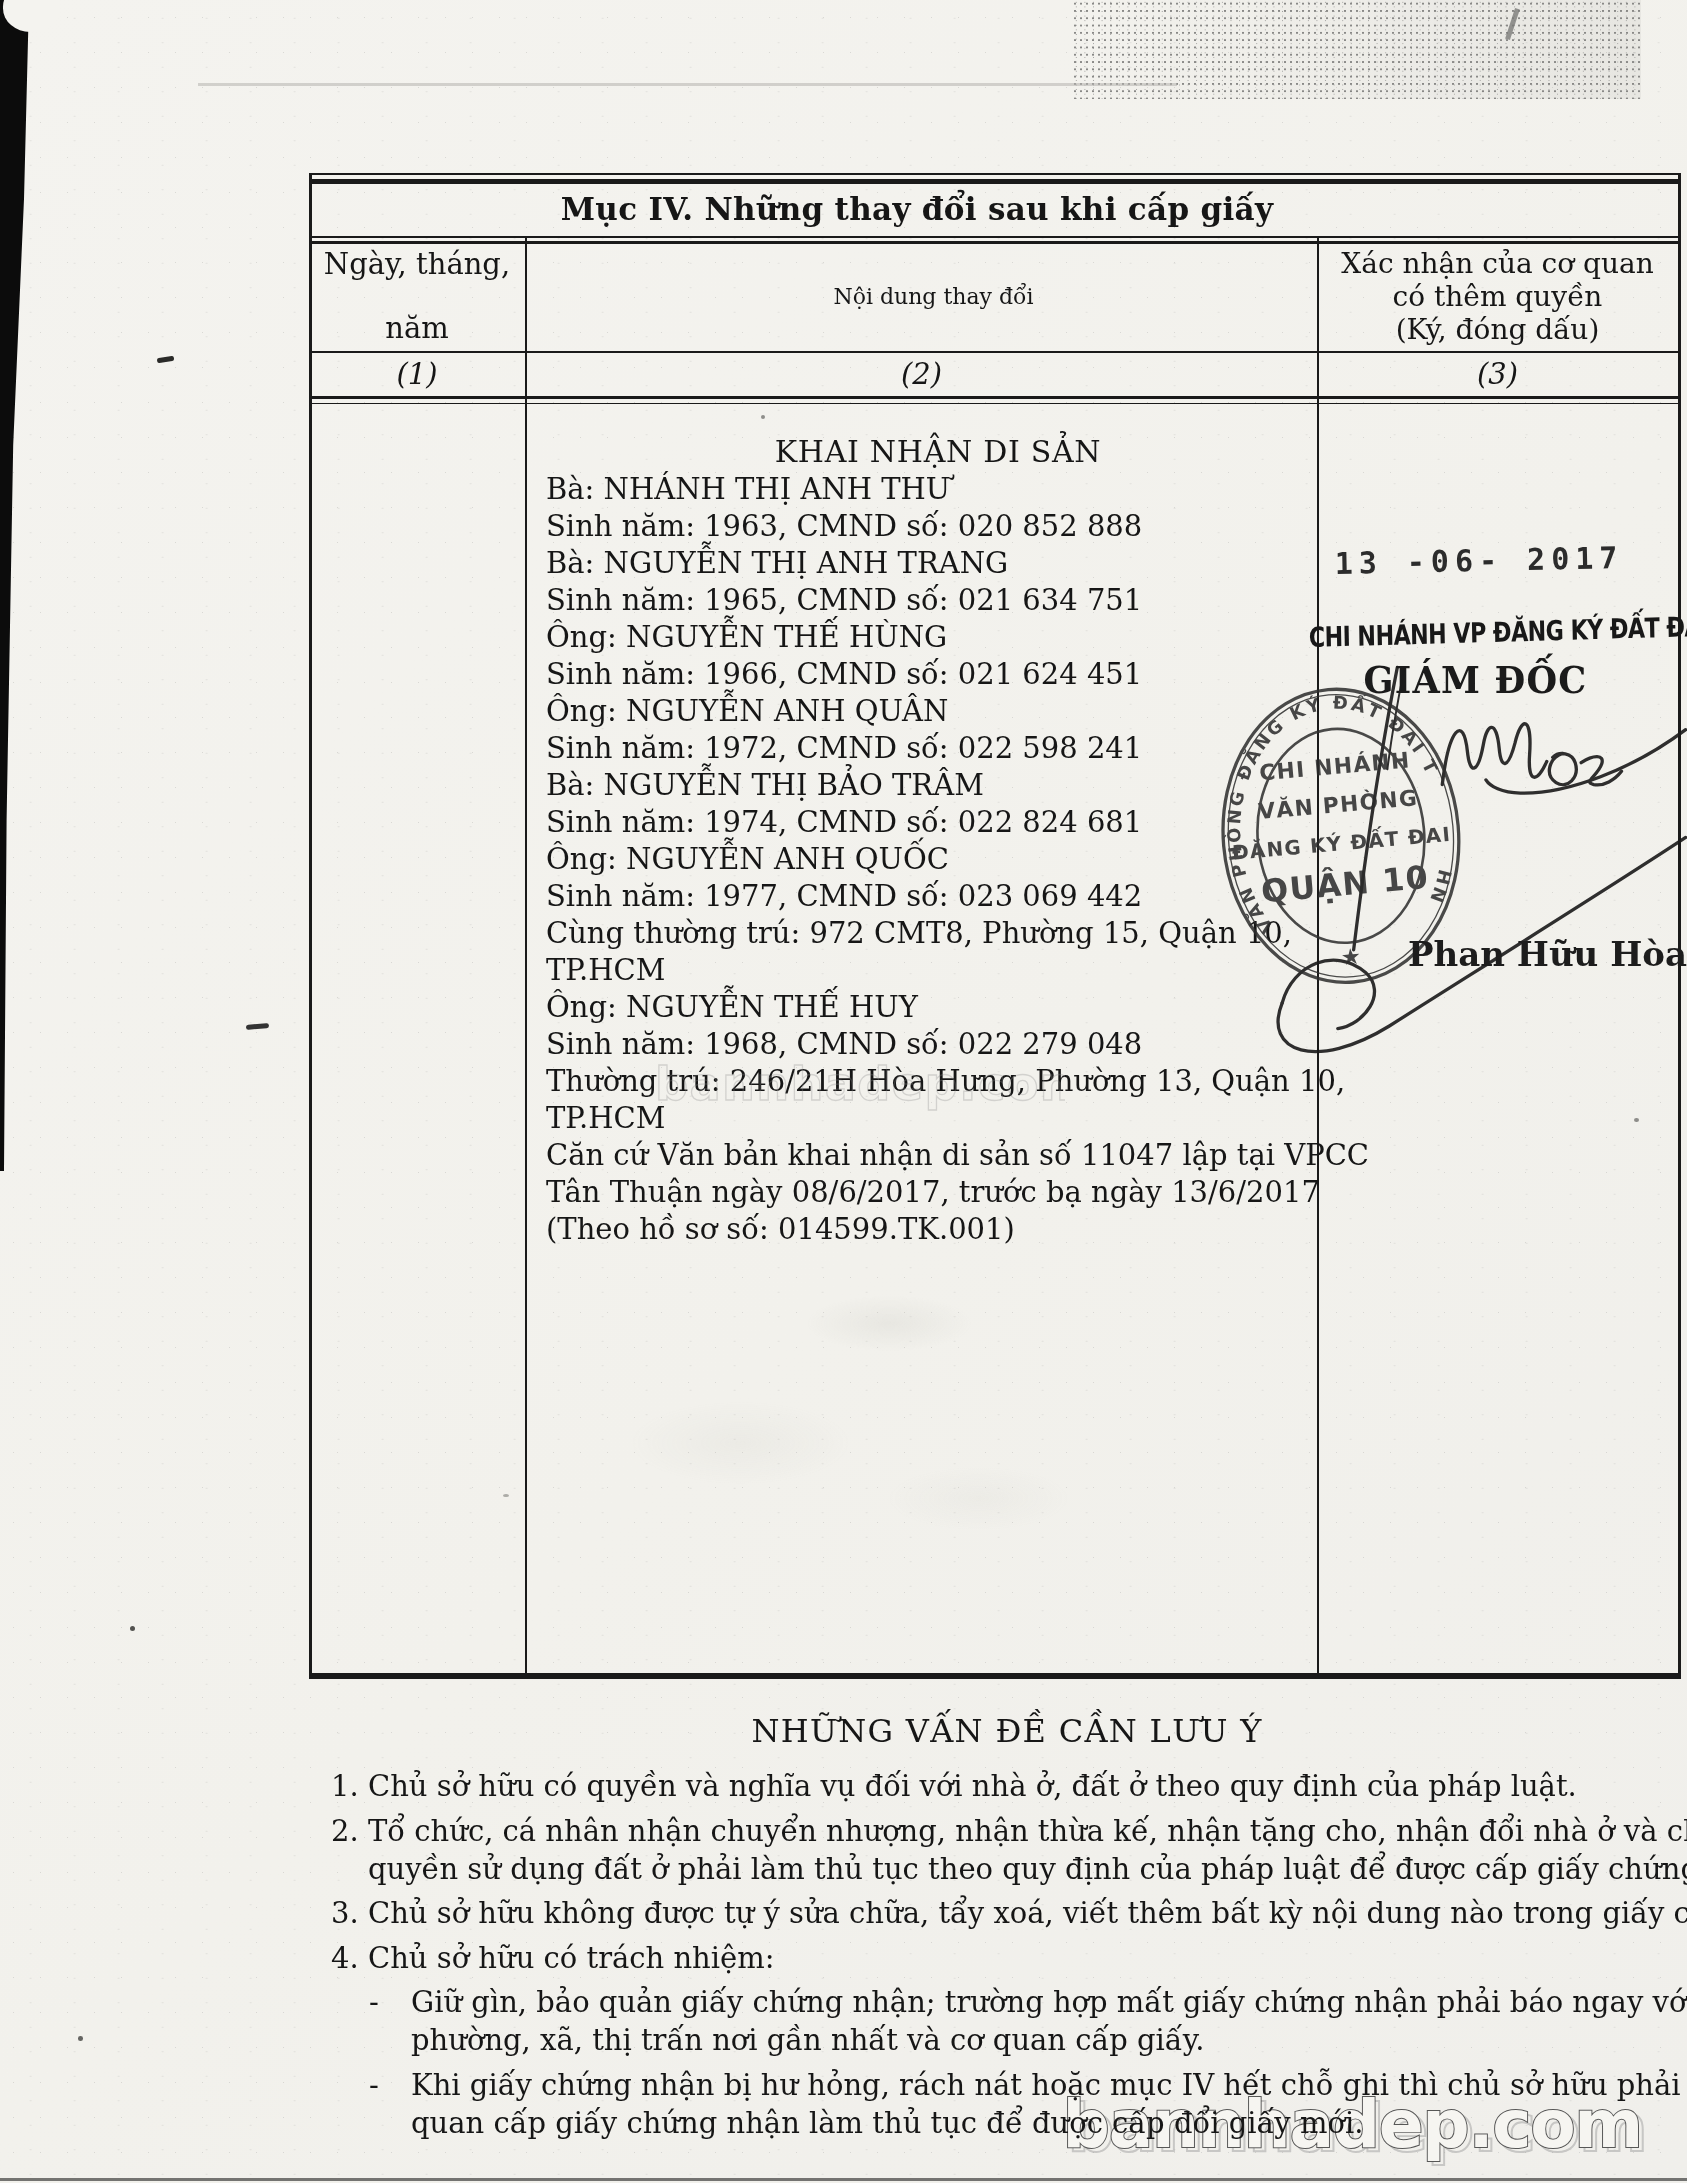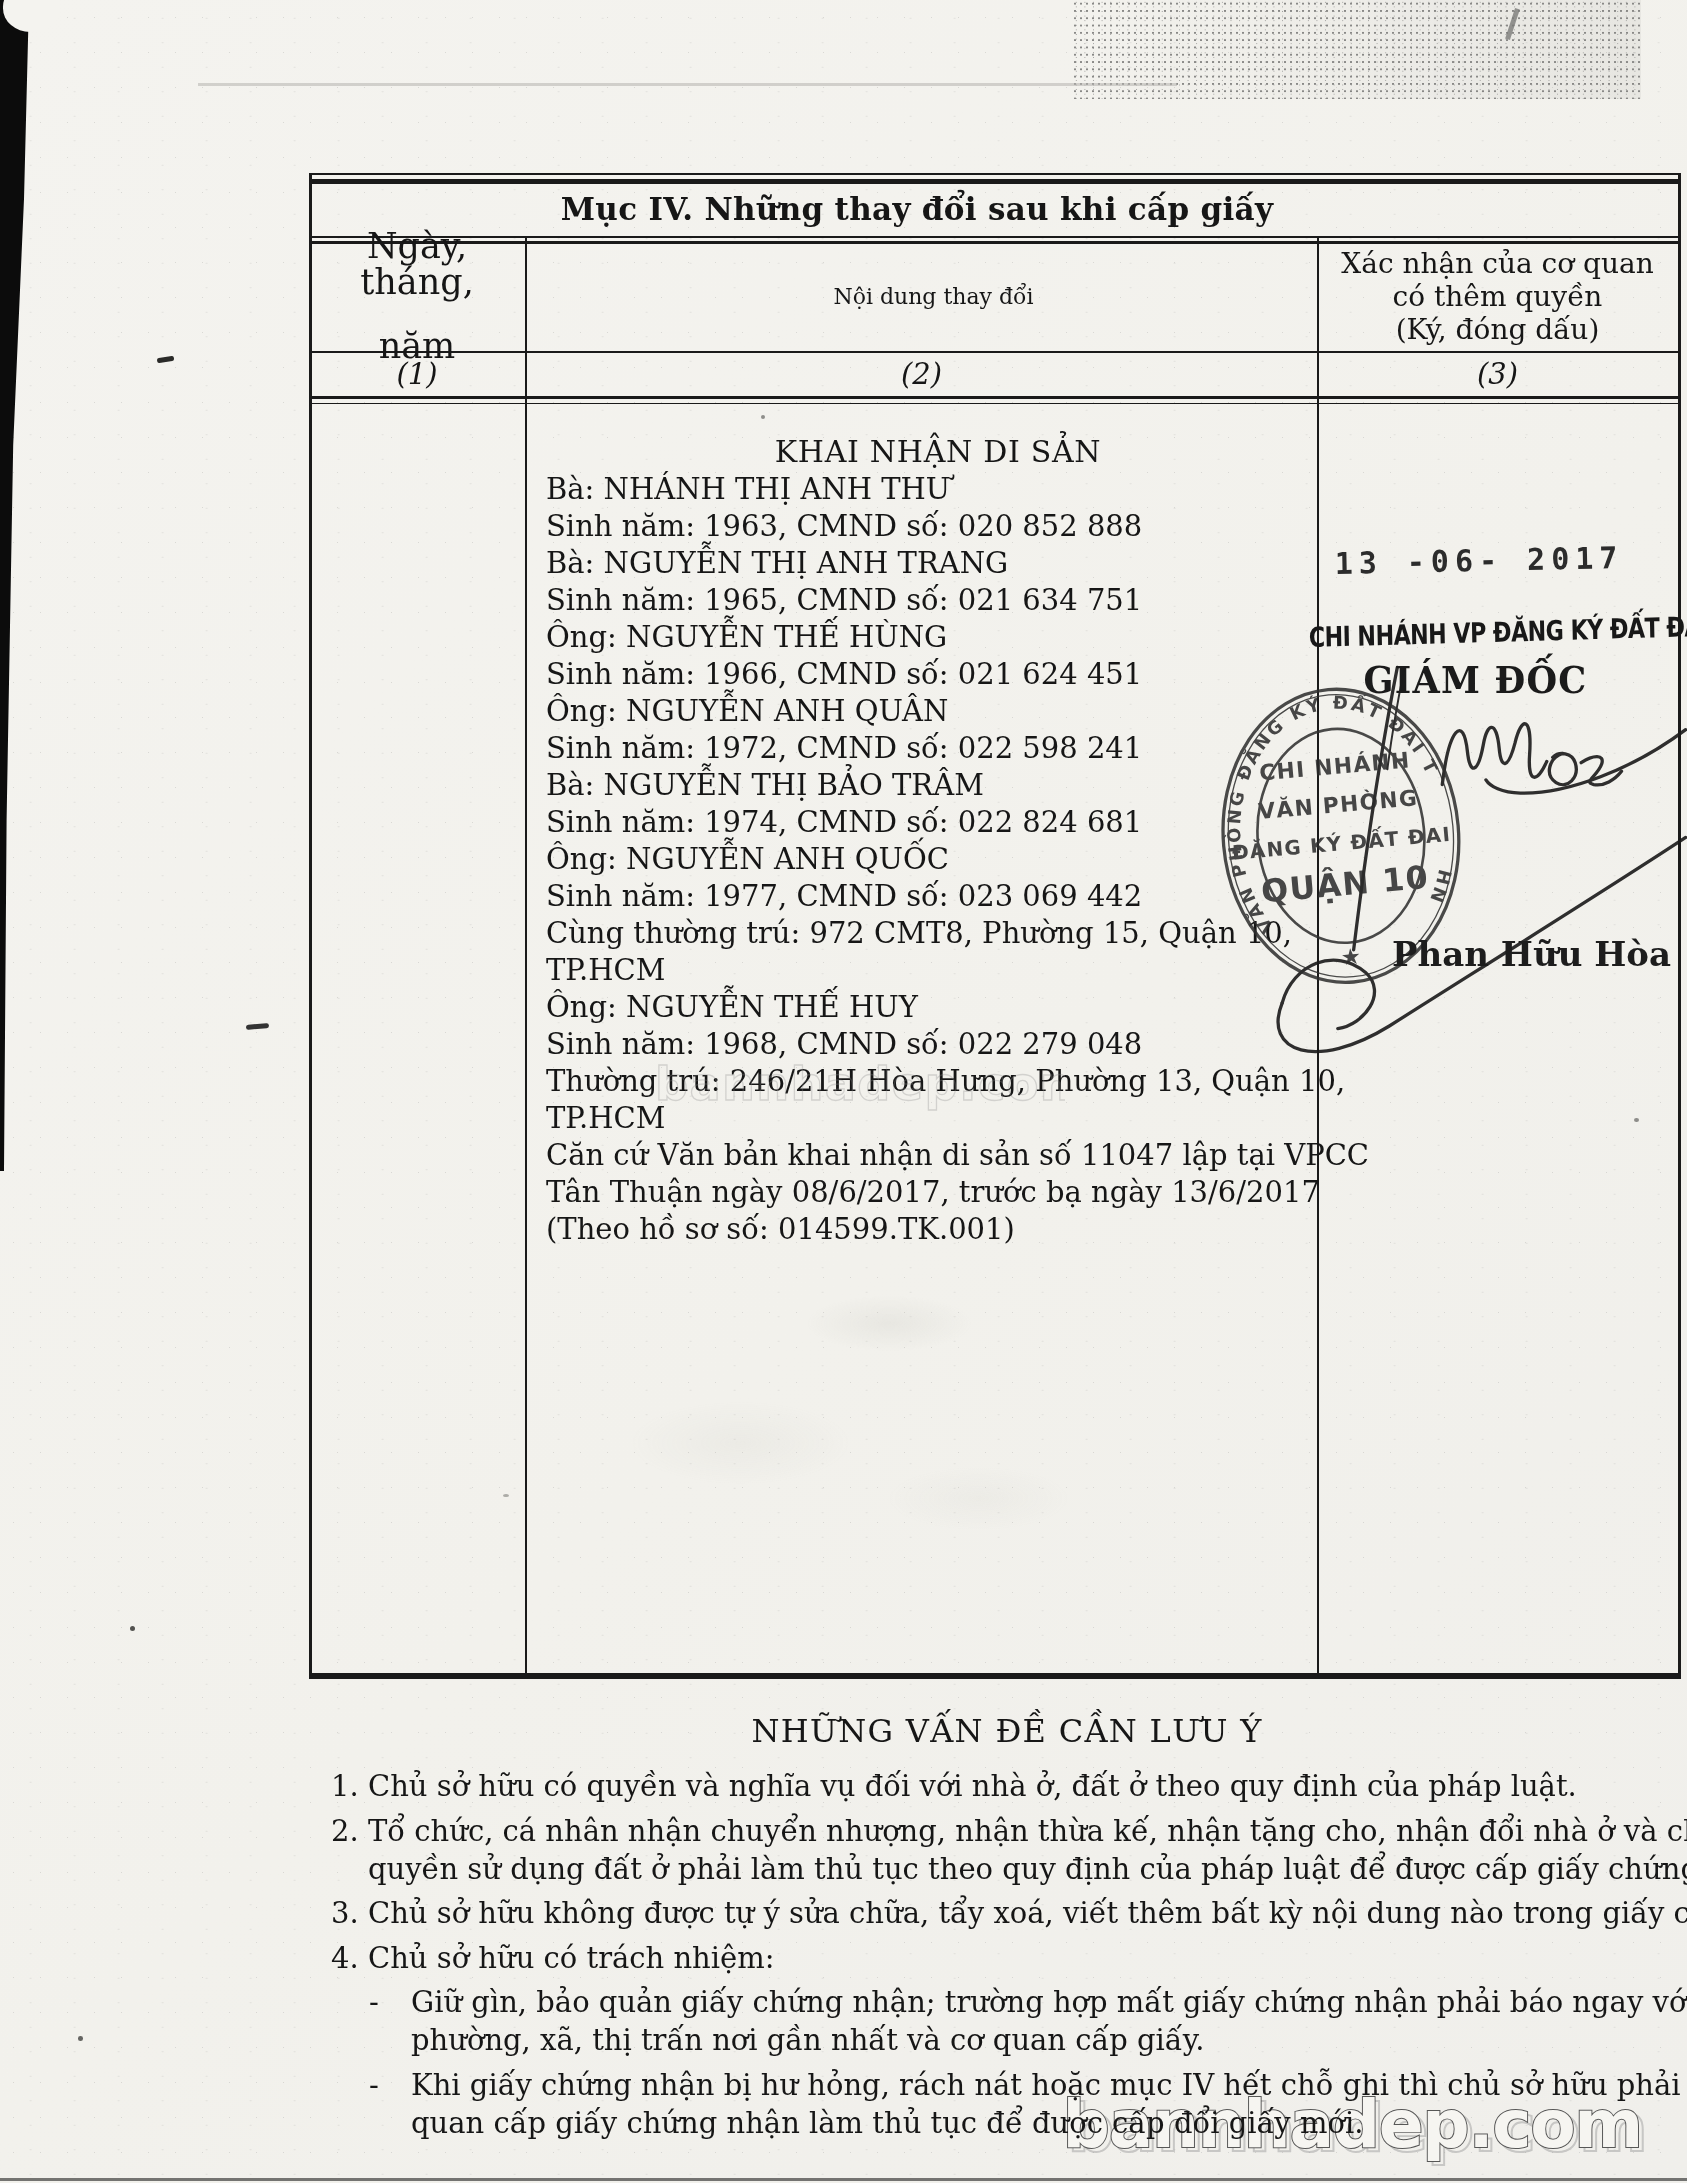--- a/index.html
+++ b/index.html
@@ -31,42 +31,42 @@
   .ghost{position:absolute;left:562px;top:1290px;width:595px;height:278px;opacity:.5;pointer-events:none;
     background:radial-gradient(ellipse 119px 40px at 55% 12%,rgba(160,160,152,.25),transparent 70%),
                radial-gradient(ellipse 159px 60px at 30% 55%,rgba(170,170,162,.18),transparent 70%),
                radial-gradient(ellipse 132px 46px at 70% 75%,rgba(170,170,162,.15),transparent 70%);}
   
   .hl,.vl{position:absolute;background:#1a1a1a;}
   
   .tbl-title{position:absolute;left:309px;top:180px;width:1216px;height:57px;display:flex;align-items:center;justify-content:center;
     font-size:31px;font-weight:bold;letter-spacing:0.3px;}
   .hcell{position:absolute;display:flex;flex-direction:column;align-items:center;justify-content:center;text-align:center;}
-  .hc1{left:309px;top:242px;width:216px;height:108px;font-size:35px;line-height:36px;gap:28px;}
+  .hc1{left:309px;top:242px;width:216px;height:108px;font-size:29px;line-height:36px;gap:28px;}
   .hc2{left:525px;top:242px;width:793px;height:108px;font-size:22px;margin-left:12px;}
   .hc3{left:1317px;top:242px;width:361px;height:108px;font-size:28px;line-height:33px;}
   .ncell{position:absolute;top:353px;height:42px;display:flex;align-items:center;justify-content:center;font-style:italic;font-size:29px;}
   .nc1{left:309px;width:216px;}
   .nc2{left:525px;width:793px;}
   .nc3{left:1317px;width:361px;}
   
   .entry-heading{position:absolute;left:525px;top:434px;width:793px;text-align:center;padding-left:33px;box-sizing:border-box;
     font-size:30px;letter-spacing:0.7px;}
   .entry-lines{position:absolute;left:546px;top:471px;width:767px;font-size:29px;line-height:37px;}
   .entry-line{white-space:nowrap;}
   
   .date-stamp{position:absolute;left:1320px;top:543px;width:318px;text-align:center;
     font-family:"DejaVu Sans Mono","Liberation Mono",monospace;font-weight:bold;font-size:30px;letter-spacing:6px;
     color:#1c1c1c;transform:rotate(-1.2deg);opacity:.92;}
   .office-line{position:absolute;left:1277px;top:617px;width:397px;text-align:center;white-space:nowrap;
     font-family:"DejaVu Sans","Liberation Sans",sans-serif;font-weight:bold;font-size:26.5px;letter-spacing:-0.7px;
     transform:scale(.84,1.04) rotate(-1.3deg);transform-origin:center;color:#181818;}
   .director{position:absolute;left:1320px;top:658px;width:311px;text-align:center;
     font-weight:bold;font-size:37px;letter-spacing:1.3px;transform:scaleX(.95);color:#1b1b1b;}
-  .signer{position:absolute;left:1376px;top:934px;width:311px;text-align:center;
+  .signer{position:absolute;left:1376px;top:934px;width:311px;text-align:right;
     font-weight:bold;font-size:34px;color:#1d1d1d;}
   .sig-svg{position:absolute;left:1224px;top:629px;}
   .seal-wrap{position:absolute;left:1213px;top:665px;transform:rotate(-5deg);opacity:.86;}
   .seal-ring{fill:#2b2b2b;font-family:"DejaVu Sans","Liberation Sans",sans-serif;font-weight:bold;letter-spacing:4px;}
   .seal-inner{fill:#2b2b2b;text-anchor:middle;font-family:"DejaVu Sans","Liberation Sans",sans-serif;font-weight:bold;letter-spacing:2px;}
   
   .wm-mid{position:absolute;left:655px;top:1047px;opacity:.30;}
   .wm-bot{position:absolute;left:1056px;top:2075px;opacity:.95;}
   
   .notes{position:absolute;left:331px;top:1712px;width:1352px;font-size:29px;}

